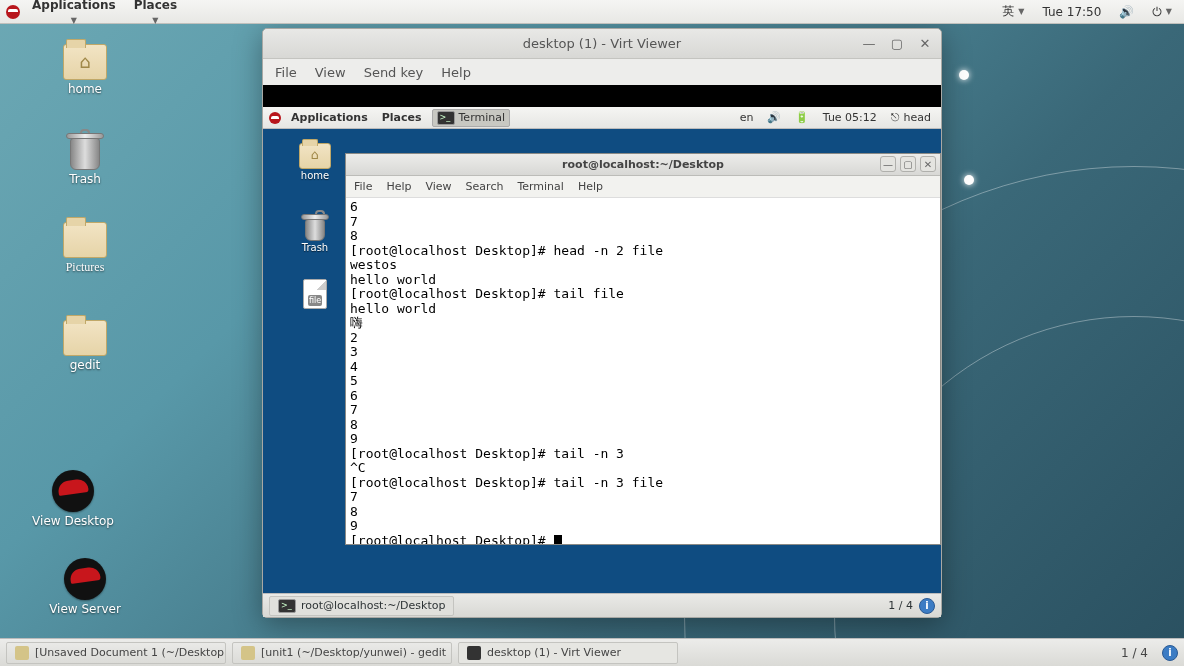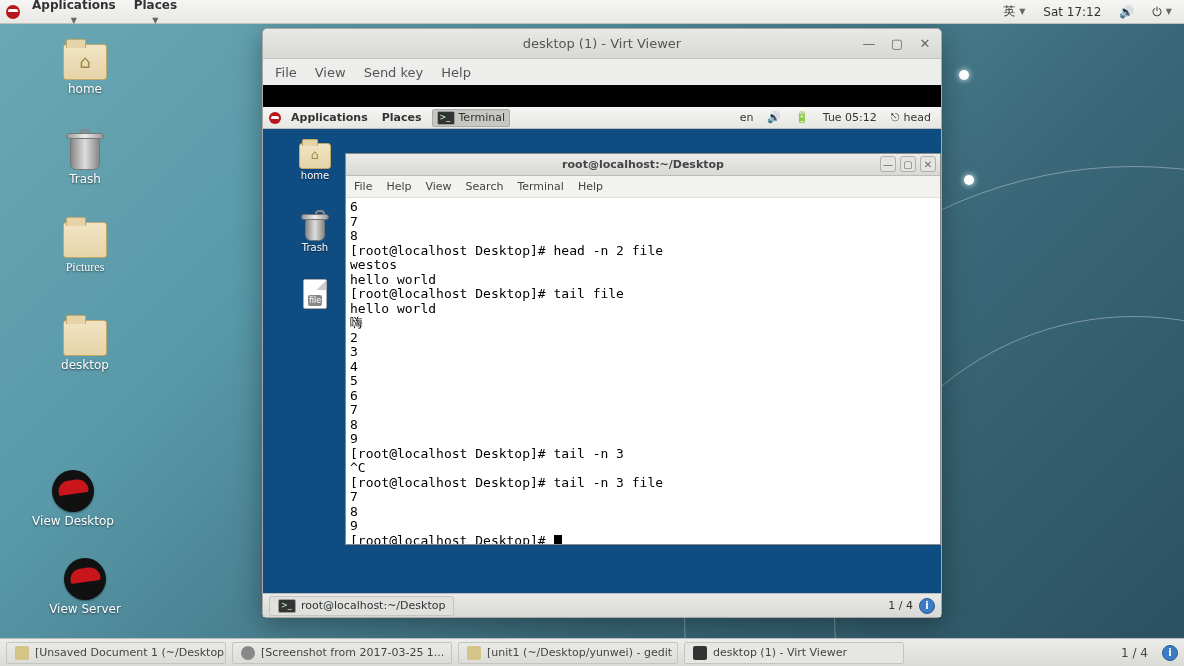--- a/index.html
+++ b/index.html
@@ -150,21 +150,21 @@
   <div class="panel-item fw">
     <span>Places</span>
     <span class="dropdown-arrow">▼</span>
   </div>
   <div class="spacer"></div>
   <div class="panel-item">
     <span>英</span>
     <span class="dropdown-arrow">▼</span>
   </div>
   <div class="panel-item">
-    <span>Sat 17:12</span>
+    <span>Tue 17:50</span>
   </div>
   <div class="panel-item">
     <span>🔊</span>
   </div>
   <div class="panel-item">
     <span>⏻</span>
     <span class="dropdown-arrow">▼</span>
   </div>
 </div>
 
@@ -179,21 +179,21 @@
       <div class="can"></div>
     </div>
   <div class="label">Trash</div>
 </div>
 <div class="desk-icon" style="left:40px; top:222px;font-family:Liberation Serif, serif;">
   <div class="folder-glyph"></div>
   <div class="label">Pictures</div>
 </div>
 <div class="desk-icon" style="left:40px; top:320px;">
   <div class="folder-glyph"></div>
-  <div class="label">desktop</div>
+  <div class="label">gedit</div>
 </div>
 <div class="desk-icon" style="left:28px; top:470px;">
   <div class="redhat-big"></div>
   <div class="label">View Desktop</div>
 </div>
 <div class="desk-icon" style="left:40px; top:558px;">
   <div class="redhat-big"></div>
   <div class="label">View Server</div>
 </div>
 
@@ -320,24 +320,20 @@
     </div>
   </div>
 </div>
 
 <div class="outer-bottom">
   <div class="task">
     <div class="task-icon gedit"></div>
     <span>[Unsaved Document 1 (~/Desktop...</span>
   </div>
   <div class="task">
-    <div class="task-icon image"></div>
-    <span>[Screenshot from 2017-03-25 1...</span>
-  </div>
-  <div class="task">
     <div class="task-icon gedit"></div>
     <span>[unit1 (~/Desktop/yunwei) - gedit</span>
   </div>
   <div class="task active">
     <div class="task-icon screen"></div>
     <span>desktop (1) - Virt Viewer</span>
   </div>
   <div class="spacer"></div>
   <span class="ws-indicator">1 / 4</span>
   <div class="blue-badge">i</div>

